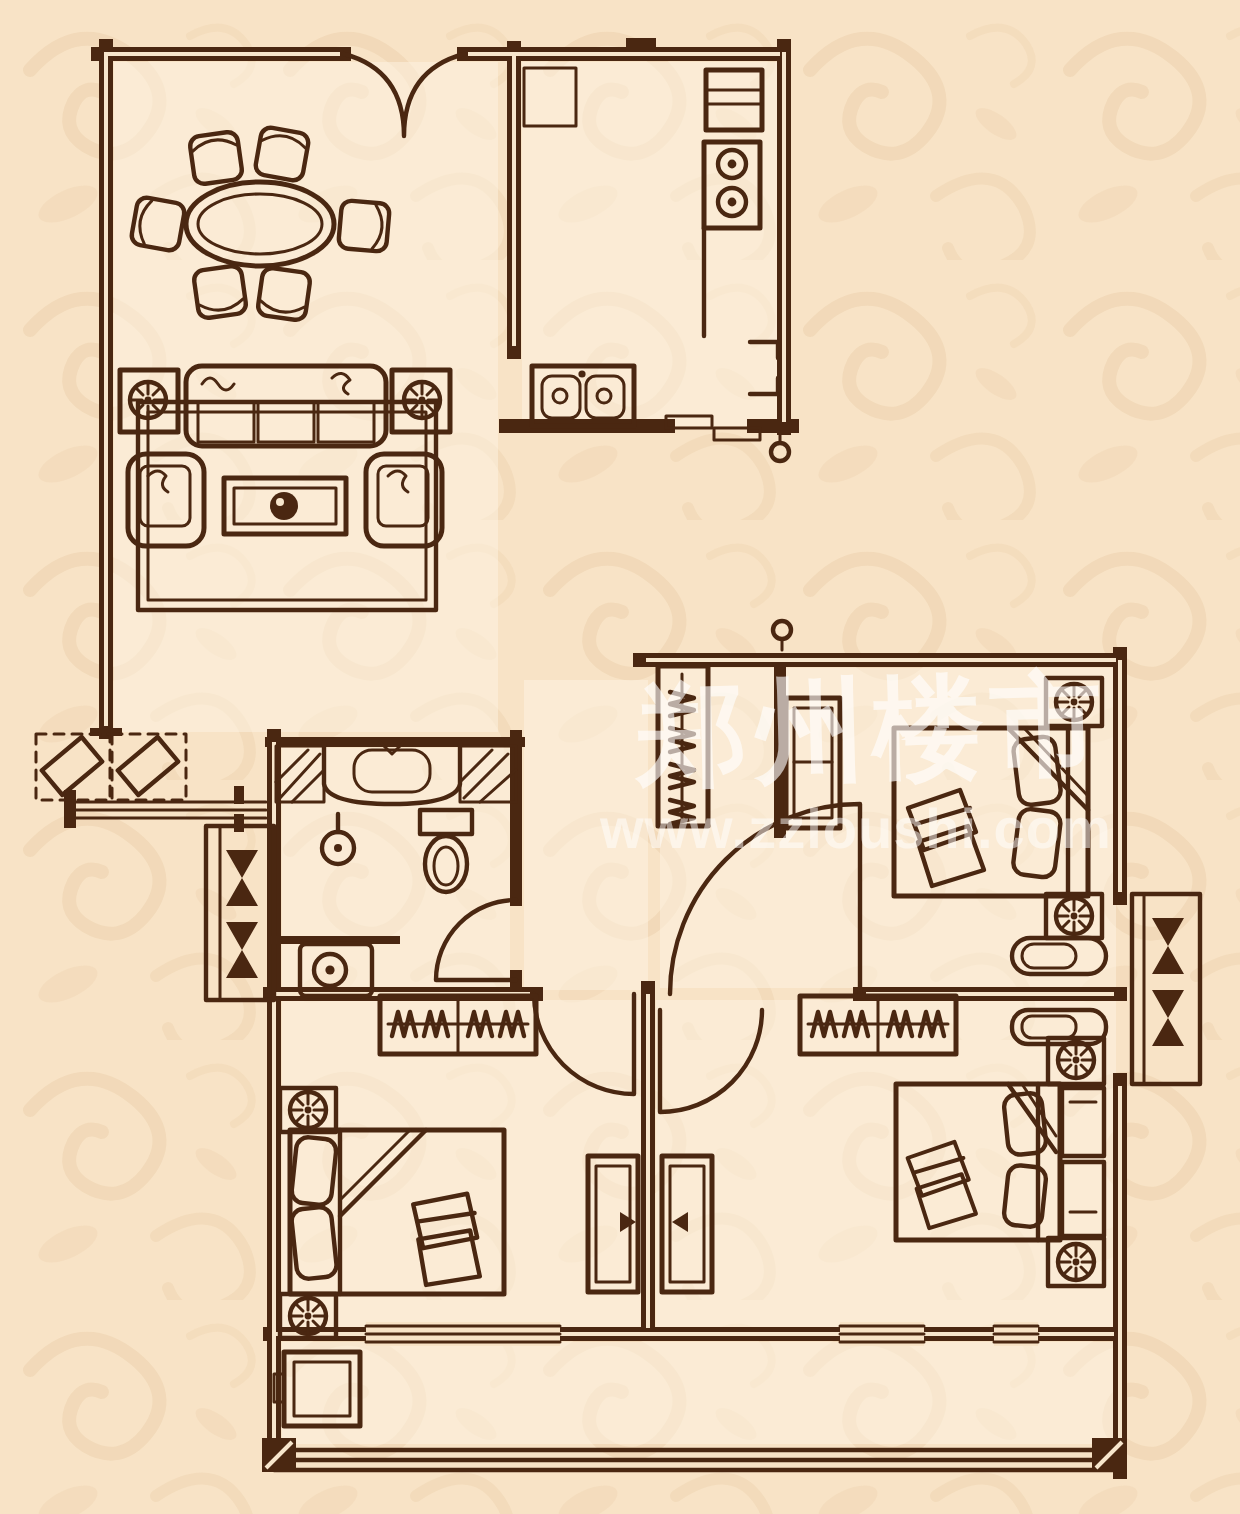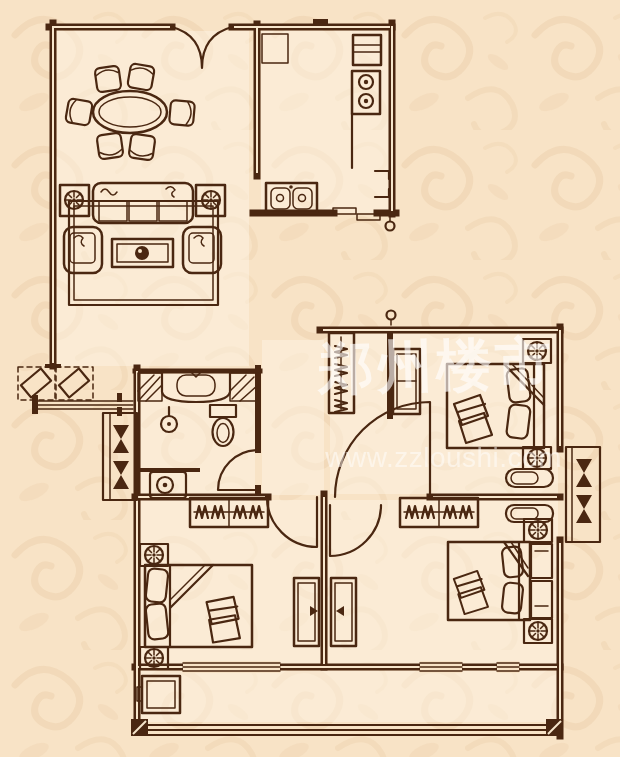--- a/index.html
+++ b/index.html
@@ -16,23 +16,23 @@
   .int{fill:var(--interior,rgba(253,243,228,0.5));stroke:none;}
   .winbg{fill:var(--background,#f8e3c6);stroke:none;}
   .pat{stroke:var(--pattern,#ecd0ab);fill:none;stroke-linecap:round;}
   .patf{fill:var(--pattern,#ecd0ab);stroke:none;}
   .railco{stroke:var(--wall_core,#f7e6cc);stroke-width:2;fill:none;}
   
   .wm{position:absolute;left:0;top:0;width:620px;height:757px;pointer-events:none;}
   .wm-title{position:absolute;left:308px;top:330px;width:256px;text-align:center;
     font-family:"DejaVu Serif",serif;font-weight:bold;font-size:56px;line-height:70px;
     letter-spacing:3px;color:var(--watermark_text,rgba(255,255,255,0.62));transform:rotate(-1.5deg);}
-  .wm-url{position:absolute;left:300px;top:399px;width:262px;text-align:right;
-    font-family:"Liberation Sans",sans-serif;font-weight:normal;font-size:28px;
-    color:var(--watermark_url,rgba(255,255,255,0.5));letter-spacing:0.5px;margin-top:43px;}
+  .wm-url{position:absolute;left:300px;top:399px;width:262px;text-align:left;
+    font-family:"Liberation Sans",sans-serif;font-weight:bold;font-size:28px;
+    color:var(--watermark_url,rgba(255,255,255,0.5));letter-spacing:0.5px;}
 </style>
 </head>
 <body>
 
 <div class="canvas">
 <svg width="620" height="757" viewBox="0 0 620 757">
   <defs>
     <pattern id="damask" width="130" height="130" patternUnits="userSpaceOnUse">
       <path class="pat" stroke-width="7" opacity="0.5" d="M15 35 q25 -28 52 -6 q22 18 6 38 q-13 16 -30 6 q-13 -8 -6 -22 q5 -9 14 -5"></path>
       <path class="pat" stroke-width="6" opacity="0.4" d="M78 98 q30 -20 44 6 q10 22 -14 30 q-18 6 -24 -10"></path>

